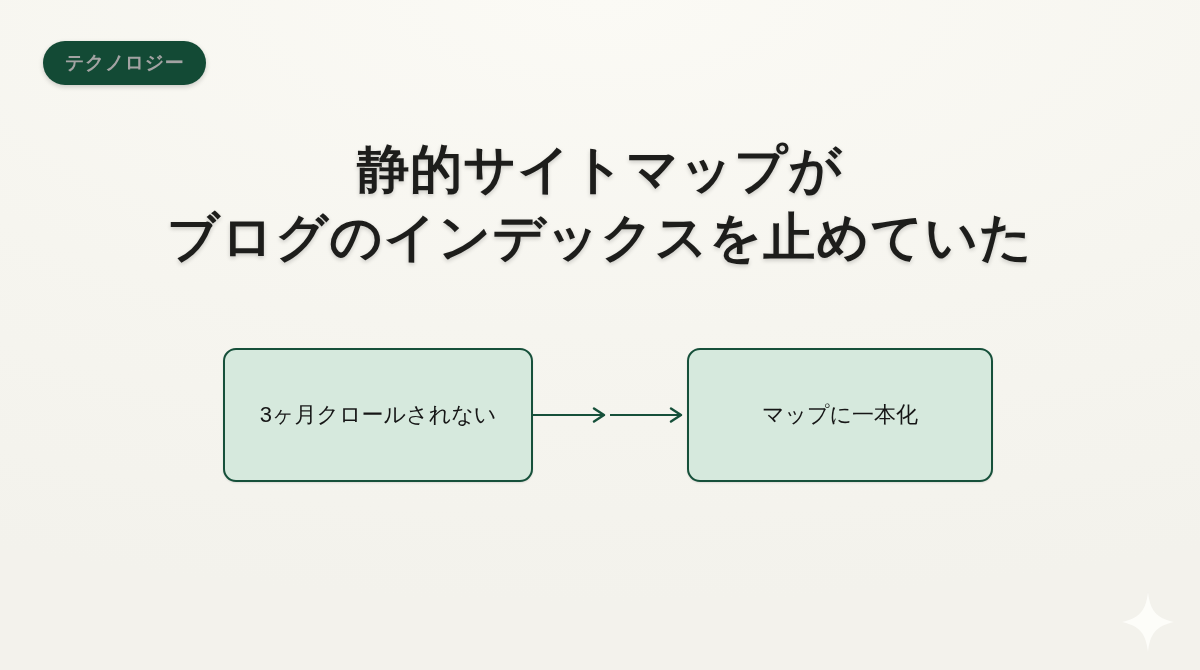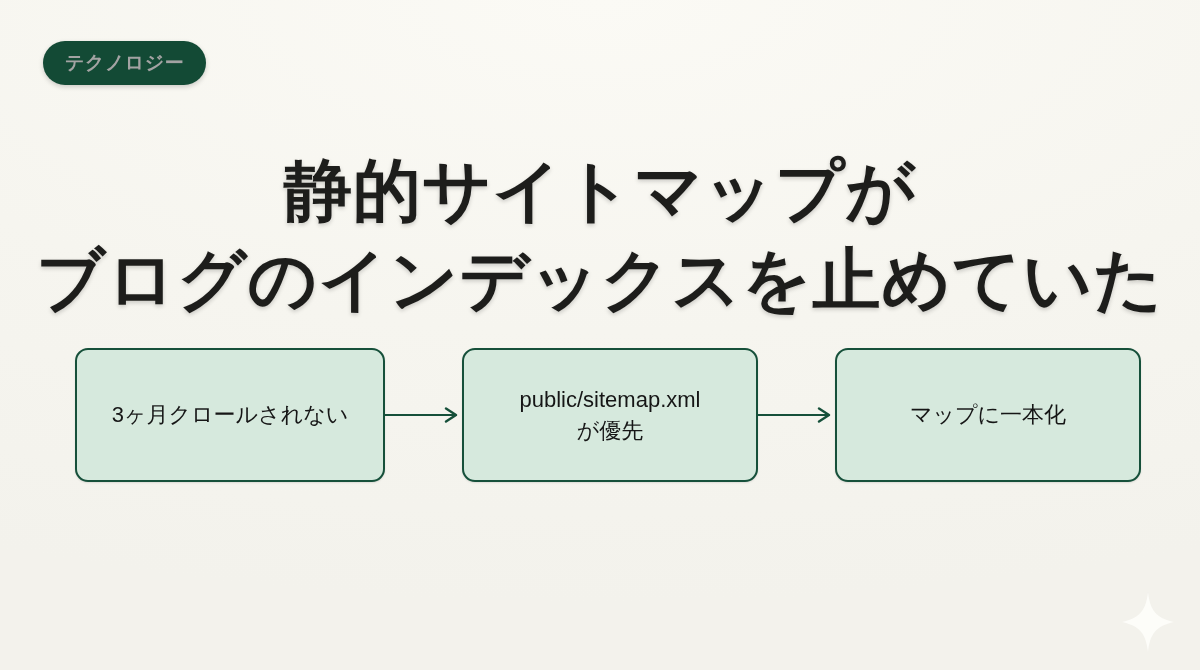--- a/index.html
+++ b/index.html
@@ -48,21 +48,21 @@
   }
 
   
   .title {
     position: absolute;
     left: 0;
     right: 0;
     top: 100px;
     text-align: center;
     color: #1d1d1b;
-    font-size: 68px;
+    font-size: 52px;
     font-weight: bold;
     line-height: 1.32;
     letter-spacing: 1px;
     text-shadow: 0 2px 4px rgba(0,0,0,0.18);
   }
   .title .line { display: block; }
 
   
   .flow {
     position: absolute;
@@ -145,26 +145,20 @@
       </span>
     </div>
 
     <div class="connector">
       <svg width="77" height="16" viewBox="0 0 77 16">
         <line x1="0" y1="8" x2="70" y2="8" stroke="#16503a" stroke-width="2"></line>
         <polyline points="61,1.5 71,8 61,14.5" fill="none" stroke="#16503a" stroke-width="2.4" stroke-linecap="round" stroke-linejoin="round"></polyline>
       </svg>
     </div>
 
-    <div class="node node-2">
-      <span class="node-label">
-        <span class="l">public/sitemap.xml</span>
-        <span class="l">が優先</span>
-      </span>
-    </div>
 
     <div class="connector">
       <svg width="77" height="16" viewBox="0 0 77 16">
         <line x1="0" y1="8" x2="70" y2="8" stroke="#16503a" stroke-width="2"></line>
         <polyline points="61,1.5 71,8 61,14.5" fill="none" stroke="#16503a" stroke-width="2.4" stroke-linecap="round" stroke-linejoin="round"></polyline>
       </svg>
     </div>
 
     <div class="node node-3">
       <span class="node-label">

